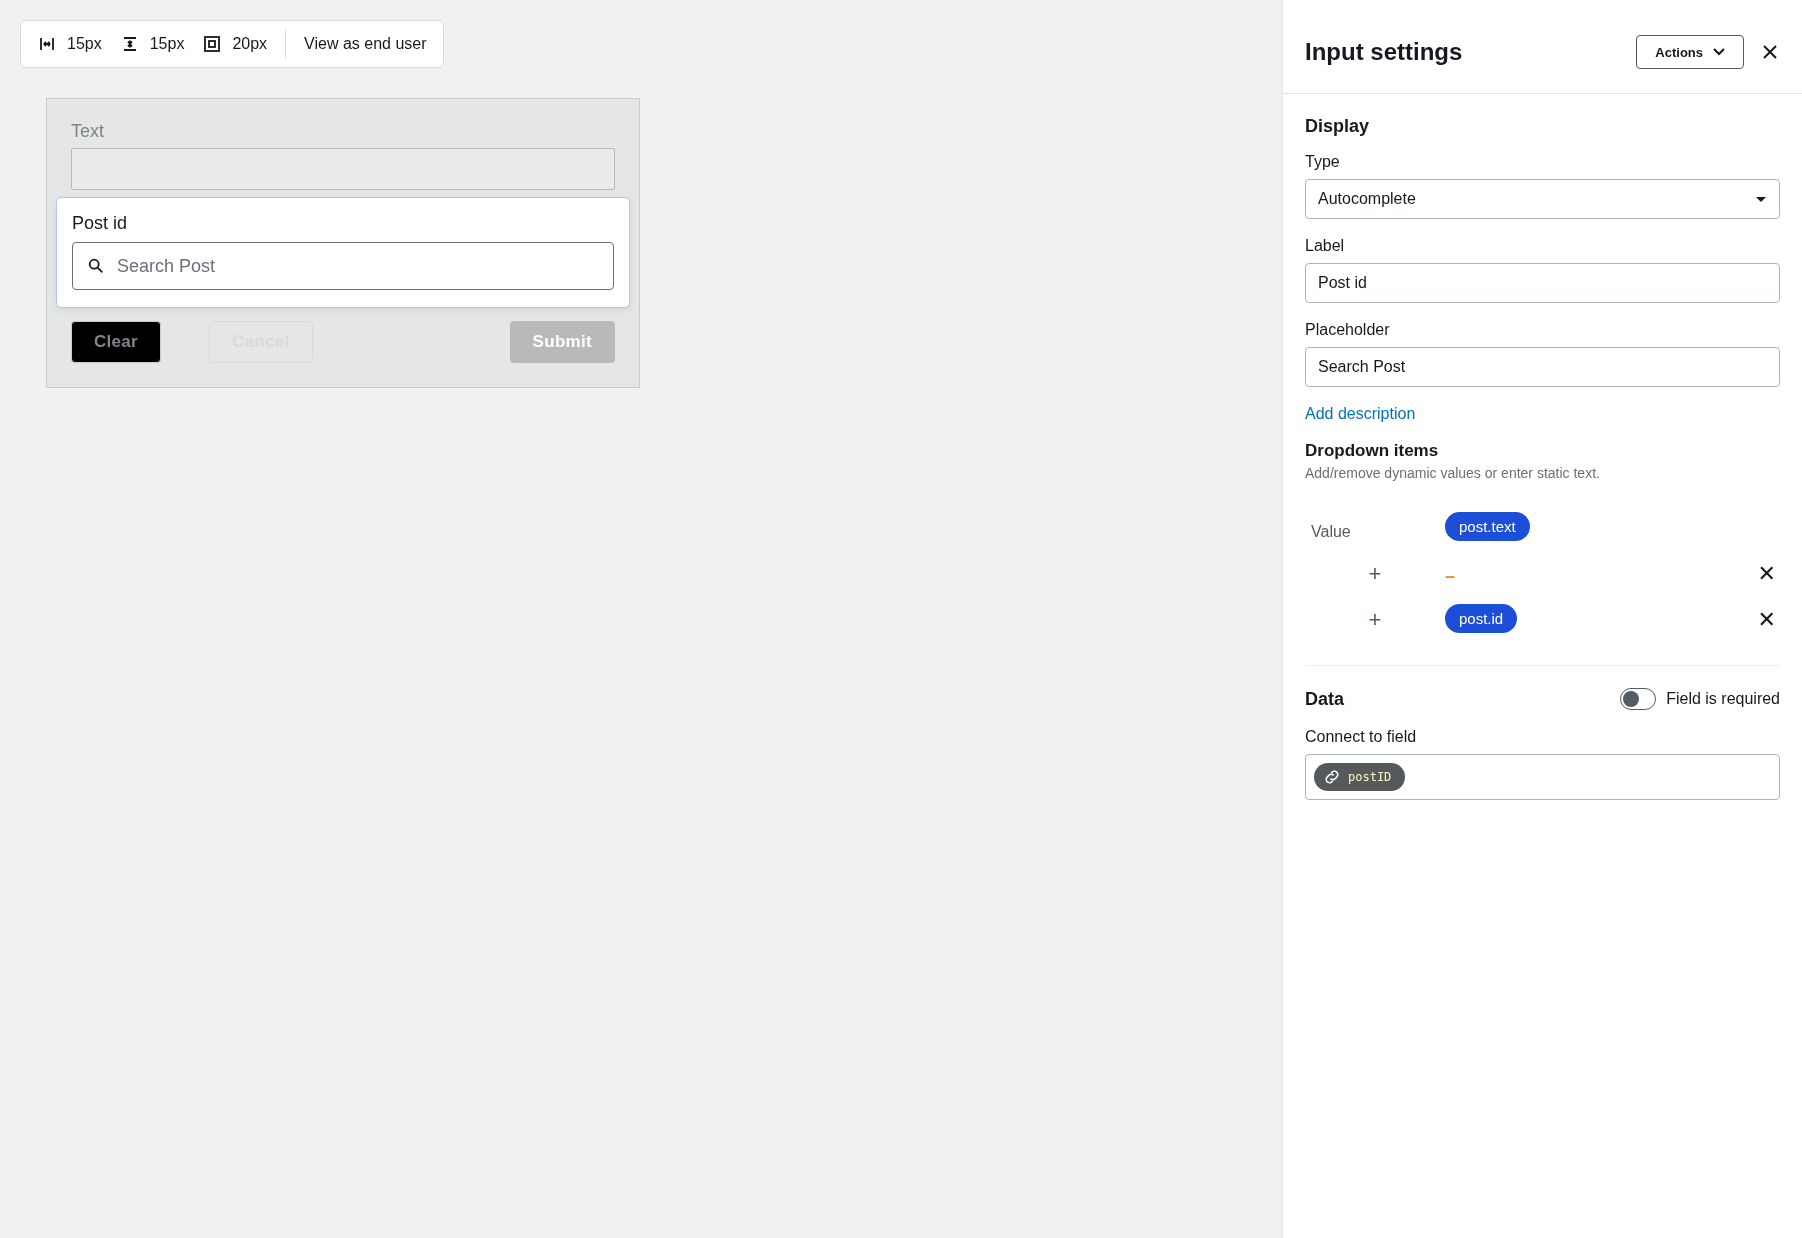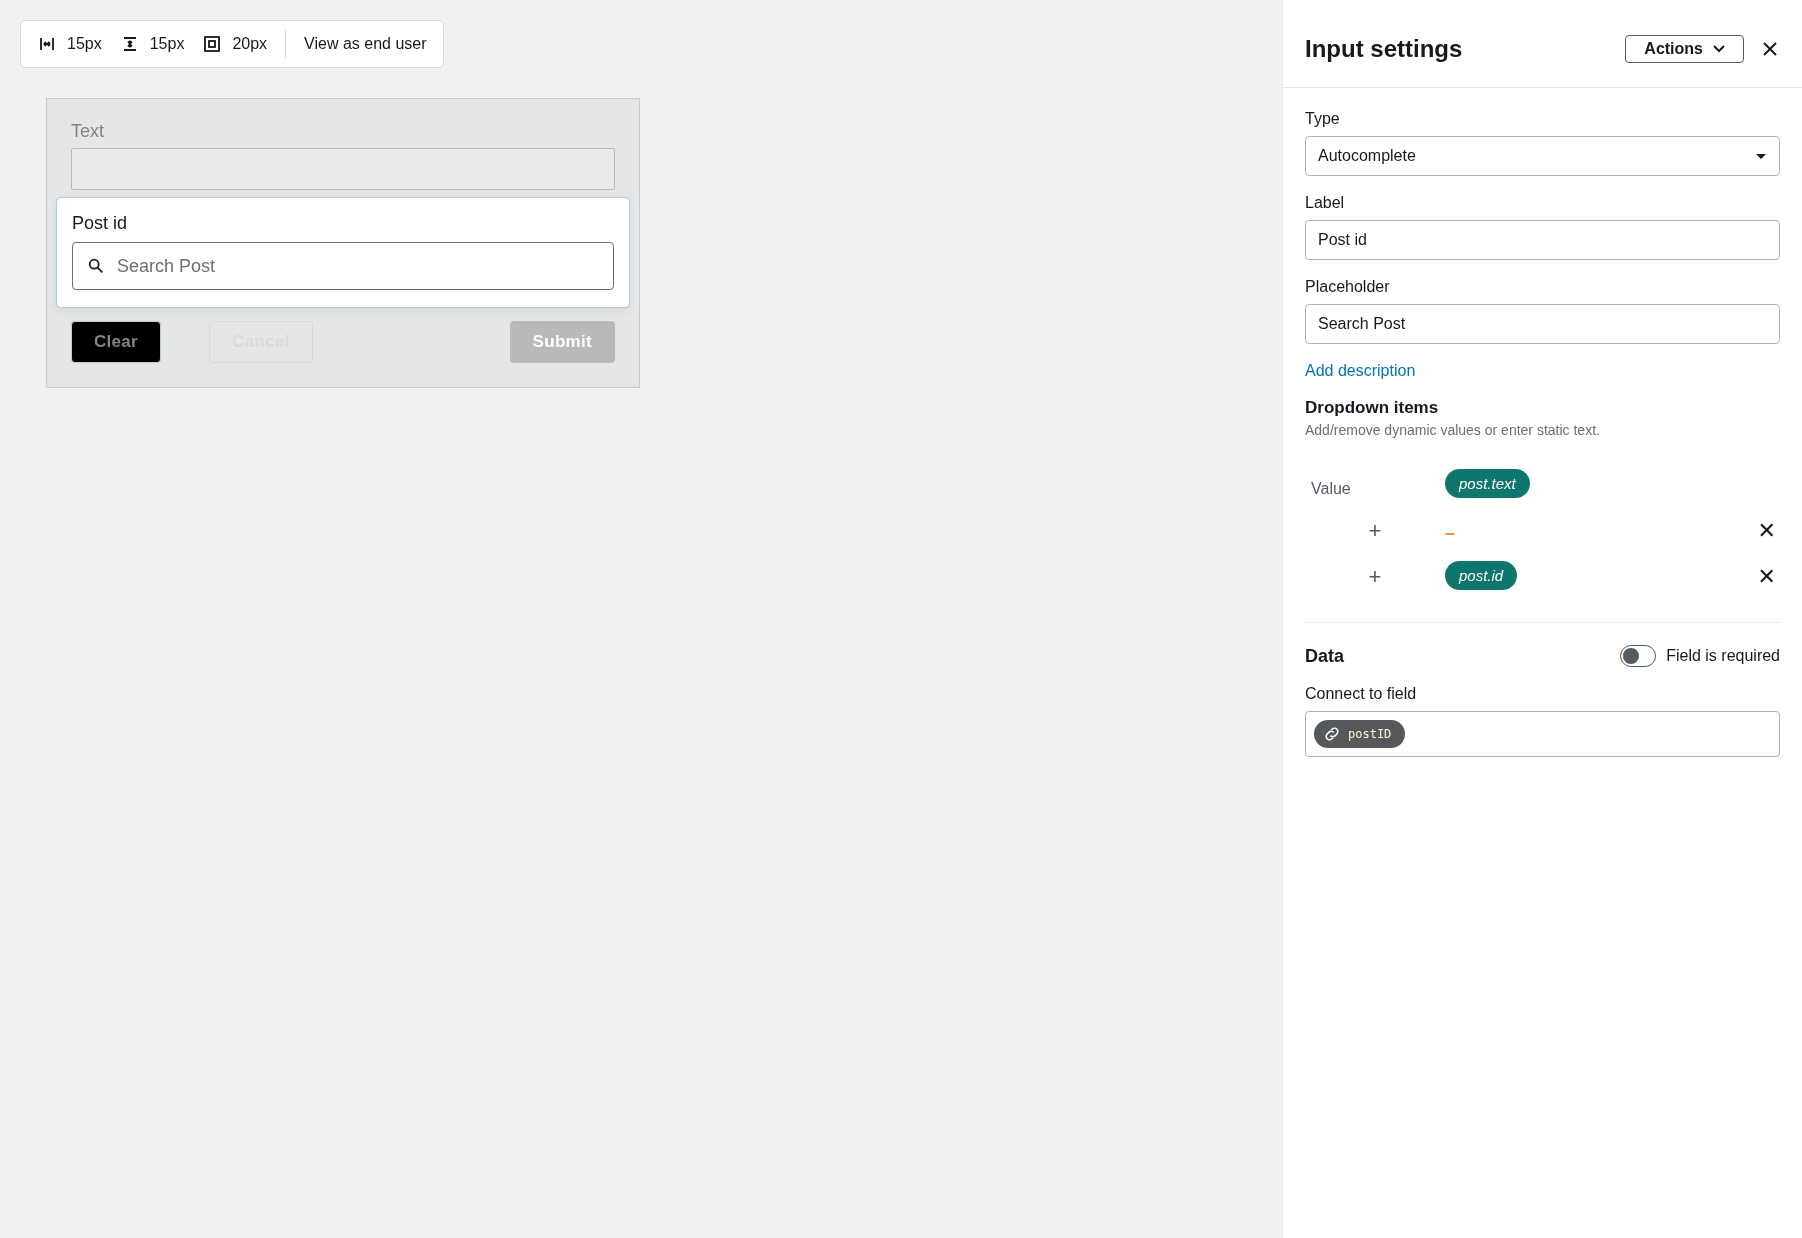--- a/index.html
+++ b/index.html
@@ -184,23 +184,23 @@
       flex: 1;
     }
     
     .actions-btn {
       display: flex;
       align-items: center;
       gap: 10px;
       border: 1px solid #545b64;
       background: #fff;
       border-radius: 4px;
-      height: 28px;
+      height: 34px;
       padding: 0 18px;
-      font-size: 16px;
+      font-size: 13px;
       font-weight: 700;
       color: #16191f;
       cursor: pointer;
     }
     
     .sp-body {
       padding: 22px;
     }
     
     .section-title {
@@ -284,27 +284,26 @@
       font-weight: 300;
     }
     
     .dropdown-mid {
       flex: 1;
       display: flex;
       align-items: center;
     }
     
     .token {
-      background: #0f766e;
+      background: #1d4ed8;
       color: #fff;
       border-radius: 999px;
       padding: 6px 14px;
       font-size: 15px;
       font-weight: 500;
-      font-style: italic;
     }
     
     .dash {
       color: #e88b32;
       font-size: 18px;
       font-weight: 700;
     }
     
     .remove-x {
       color: #16191f;
@@ -440,20 +439,21 @@
         <svg width="12" height="8" viewBox="0 0 12 8">
             <path d="M1 1l5 5 5-5" fill="none" stroke="#16191f" stroke-width="2"></path>
           </svg>
       </button>
       <svg width="20" height="20" viewBox="0 0 20 20" style="cursor:pointer">
           <path d="M4 4l12 12M16 4L4 16" stroke="#16191f" stroke-width="2"></path>
         </svg>
     </div>
 
     <div class="sp-body">
+      <div class="section-title">Display</div>
       
       <div class="field">
         <label class="field-label">Type</label>
         <div class="select-wrap">
           <input class="select-input" readonly="" value="Autocomplete" style="">
         </div>
       </div>
       
       <div class="field">
         <label class="field-label">Label</label>

